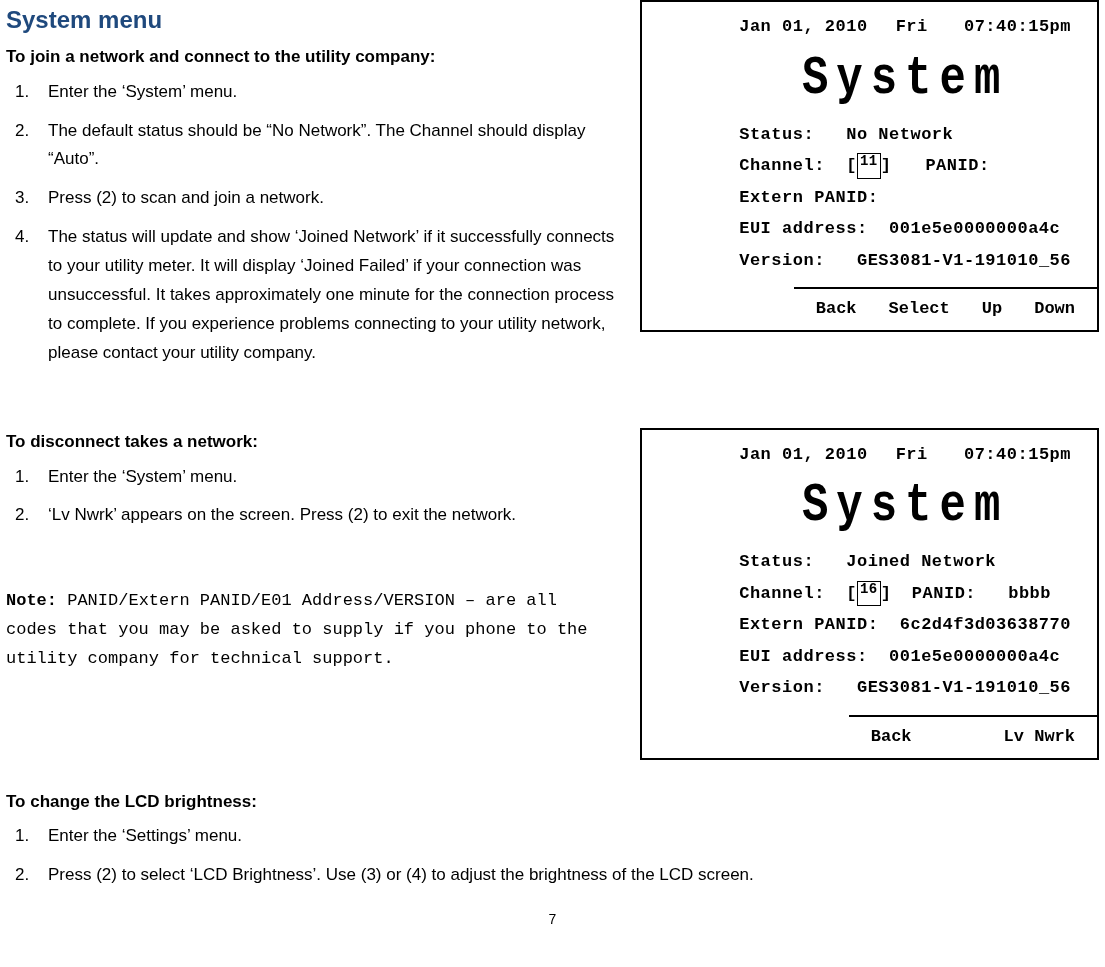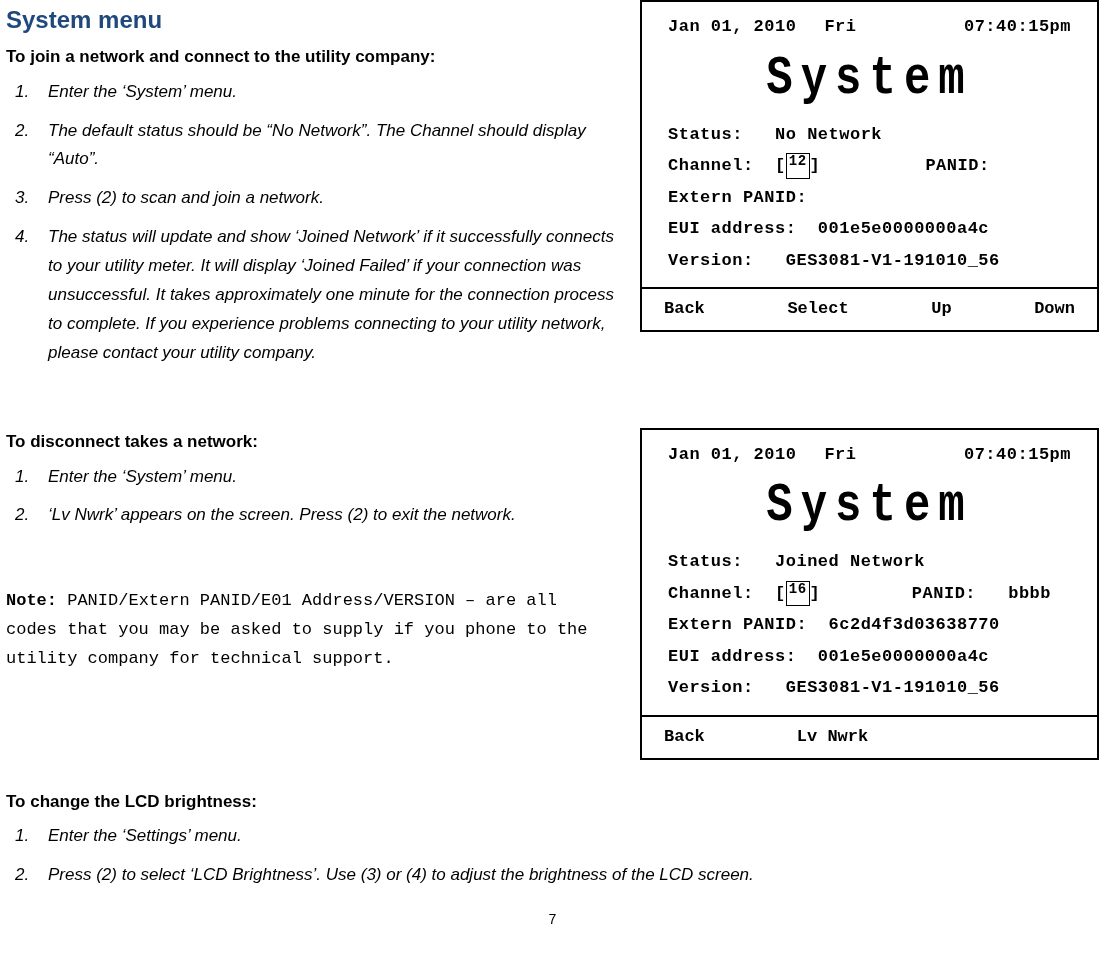--- a/index.html
+++ b/index.html
@@ -17,33 +17,33 @@
     font-size: 24px;
     margin: 0 0 2px 0;
   }
   .subhead {
     font-weight: bold;
     margin: 0 0 6px 0;
   }
   ol {
     margin: 0 0 0 28px;
     padding: 0;
-    font-style: italic;
   }
   ol li {
     padding-left: 14px;
     margin: 6px 0 10px 0;
   }
   .content-block {
     position: relative;
   }
   .float-right {
     float: right;
     margin-left: 16px;
     margin-bottom: 8px;
+    align-items: flex-end;
   }
   .lcd {
     border: 2px solid #000;
     width: 455px;
     background: #fff;
     display: flex;
     flex-direction: column;
   }
   .lcd-top {
     padding: 12px 26px 8px 26px;
@@ -103,21 +103,21 @@
       <div class="lcd-header">
         <span>Jan 01, 2010</span>
         <span>Fri</span>
         <span style="margin-left:auto;">07:40:15pm</span>
       </div>
       <div class="lcd-title">System</div>
       <div class="lcd-line">
         <span>Status:</span>&nbsp;&nbsp;&nbsp;<span>No Network</span>
       </div>
       <div class="lcd-line" style="display:flex;">
-        <span>Channel:</span>&nbsp;&nbsp;[<span class="ch-box">12</span>]
+        <span>Channel:</span>&nbsp;&nbsp;[<span class="ch-box">11</span>]
         <span style="margin-left:auto;">
           <span>PANID:</span>&nbsp;&nbsp;<span></span>
         </span>
         <span style="width:60px;"></span>
       </div>
       <div class="lcd-line">
         <span>Extern PANID:</span>&nbsp;&nbsp;<span></span>
       </div>
       <div class="lcd-line">
         <span>EUI  address:</span>&nbsp;&nbsp;<span>001e5e0000000a4c</span>

